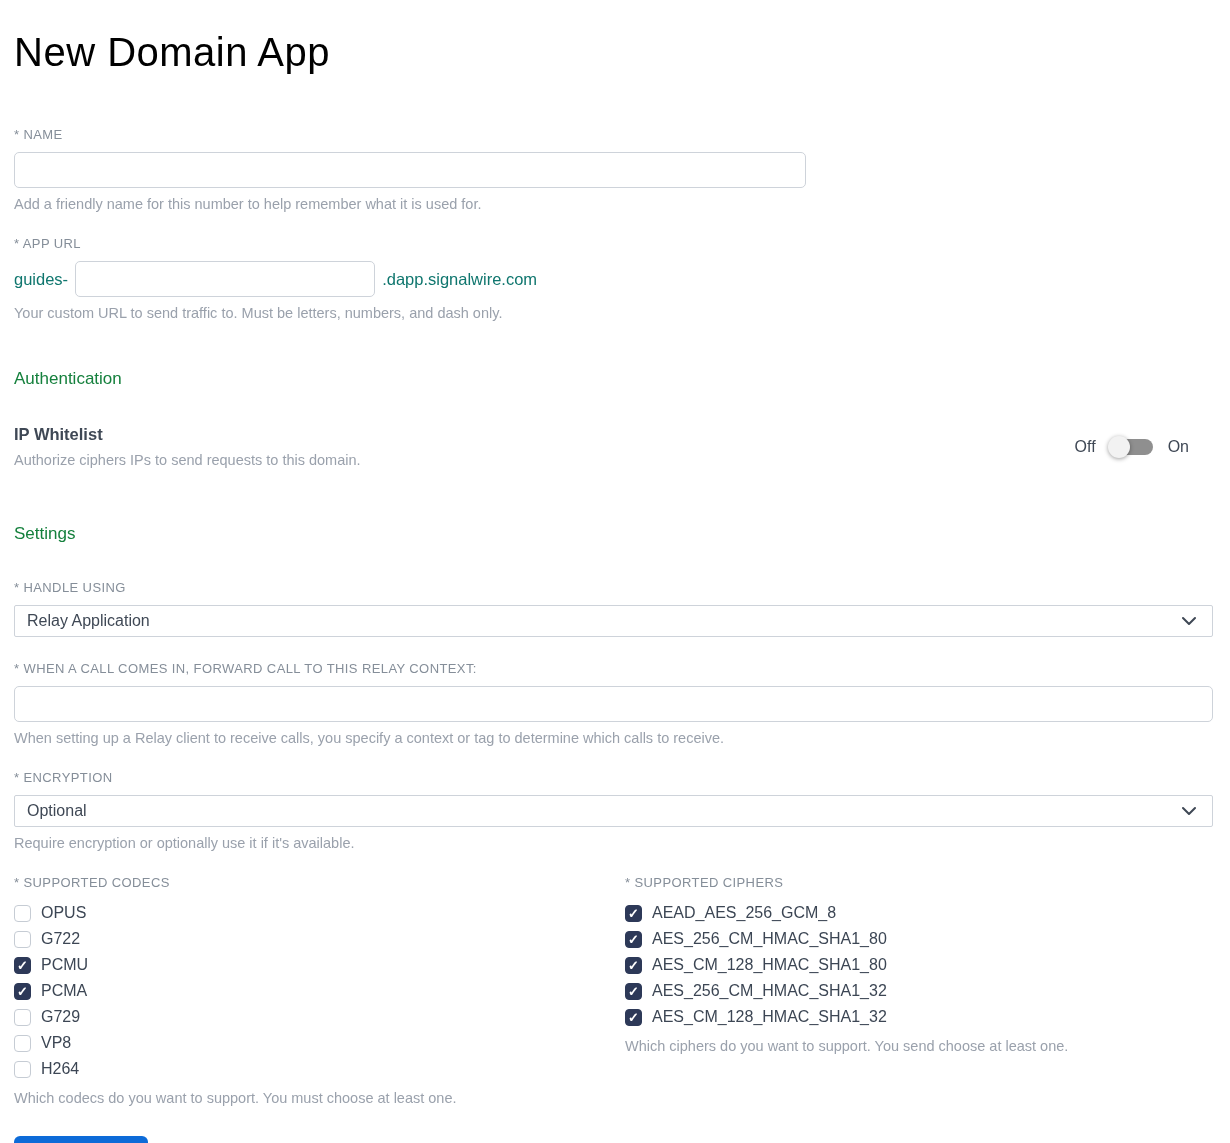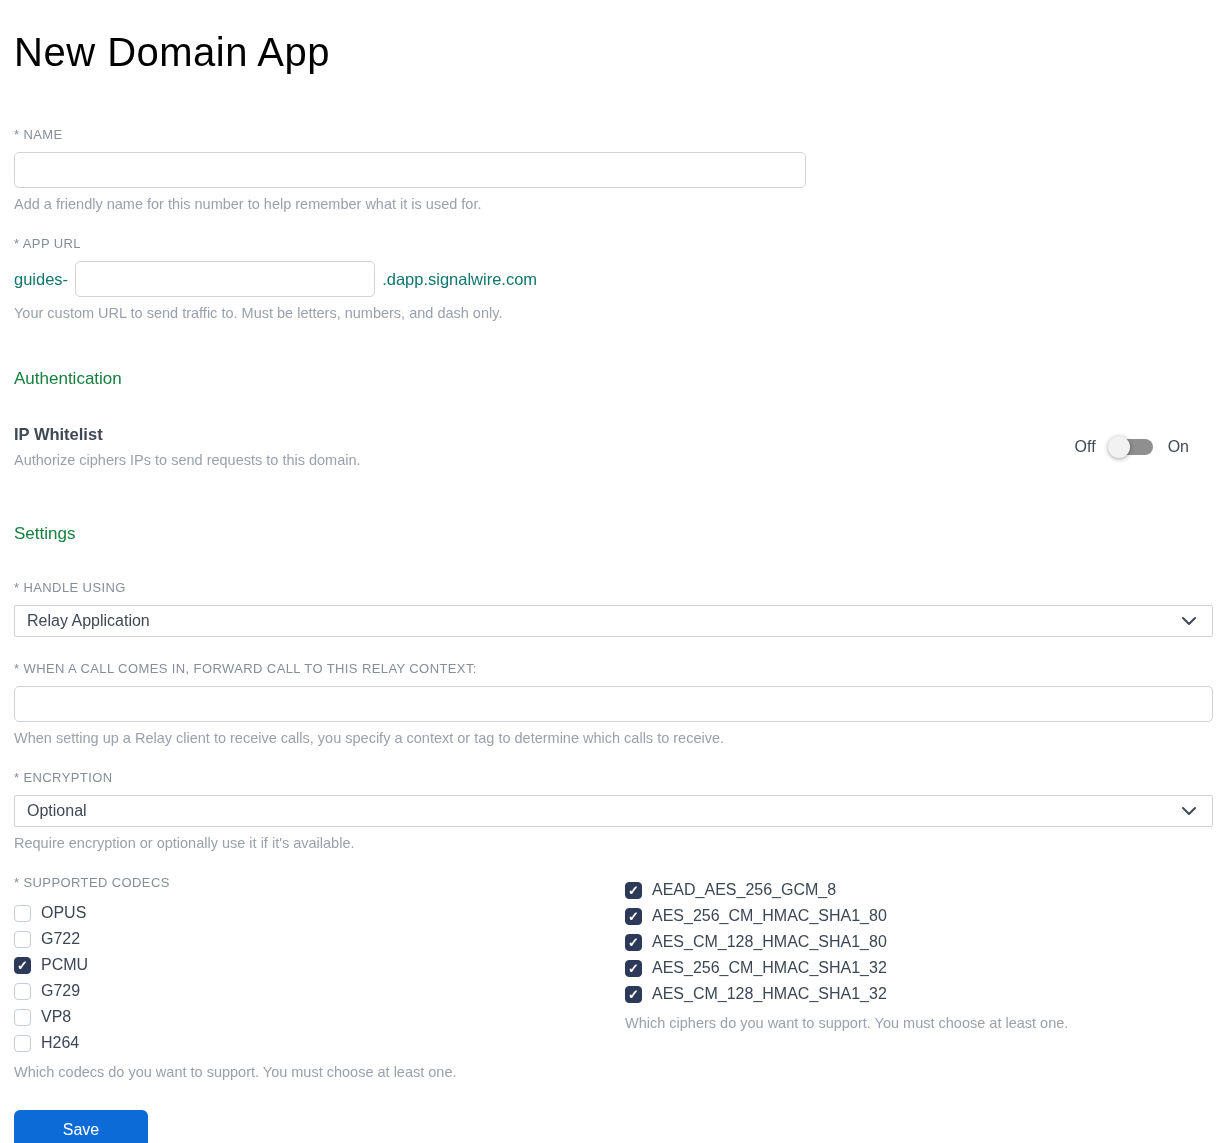--- a/index.html
+++ b/index.html
@@ -257,35 +257,40 @@
         </div>
         <div class="check-row">
           <span class="checkbox"></span>
           <span class="check-label">G722</span>
         </div>
         <div class="check-row">
           <span class="checkbox checked"></span>
           <span class="check-label">PCMU</span>
         </div>
         <div class="check-row">
+          <span class="checkbox checked"></span>
+          <span class="check-label">PCMA</span>
+        </div>
+        <div class="check-row">
           <span class="checkbox"></span>
           <span class="check-label">G729</span>
         </div>
         <div class="check-row">
           <span class="checkbox"></span>
           <span class="check-label">VP8</span>
         </div>
         <div class="check-row">
           <span class="checkbox"></span>
           <span class="check-label">H264</span>
         </div>
       </div>
     <div class="help-text">Which codecs do you want to support. You must choose at least one.</div>
   </div>
   <div class="col-right">
+    <label class="field-label">* SUPPORTED CIPHERS</label>
     <div class="check-list" id="ciphers-list">
         <div class="check-row">
           <span class="checkbox checked"></span>
           <span class="check-label">AEAD_AES_256_GCM_8</span>
         </div>
         <div class="check-row">
           <span class="checkbox checked"></span>
           <span class="check-label">AES_256_CM_HMAC_SHA1_80</span>
         </div>
         <div class="check-row">
@@ -294,20 +299,20 @@
         </div>
         <div class="check-row">
           <span class="checkbox checked"></span>
           <span class="check-label">AES_256_CM_HMAC_SHA1_32</span>
         </div>
         <div class="check-row">
           <span class="checkbox checked"></span>
           <span class="check-label">AES_CM_128_HMAC_SHA1_32</span>
         </div>
       </div>
-    <div class="help-text">Which ciphers do you want to support. You must choose at least one.</div>
+    <div class="help-text">Which ciphers do you want to support. You send choose at least one.</div>
   </div>
 </div>
 
 <button class="save-button">Save</button>
 
 
 
 
 </body></html>

